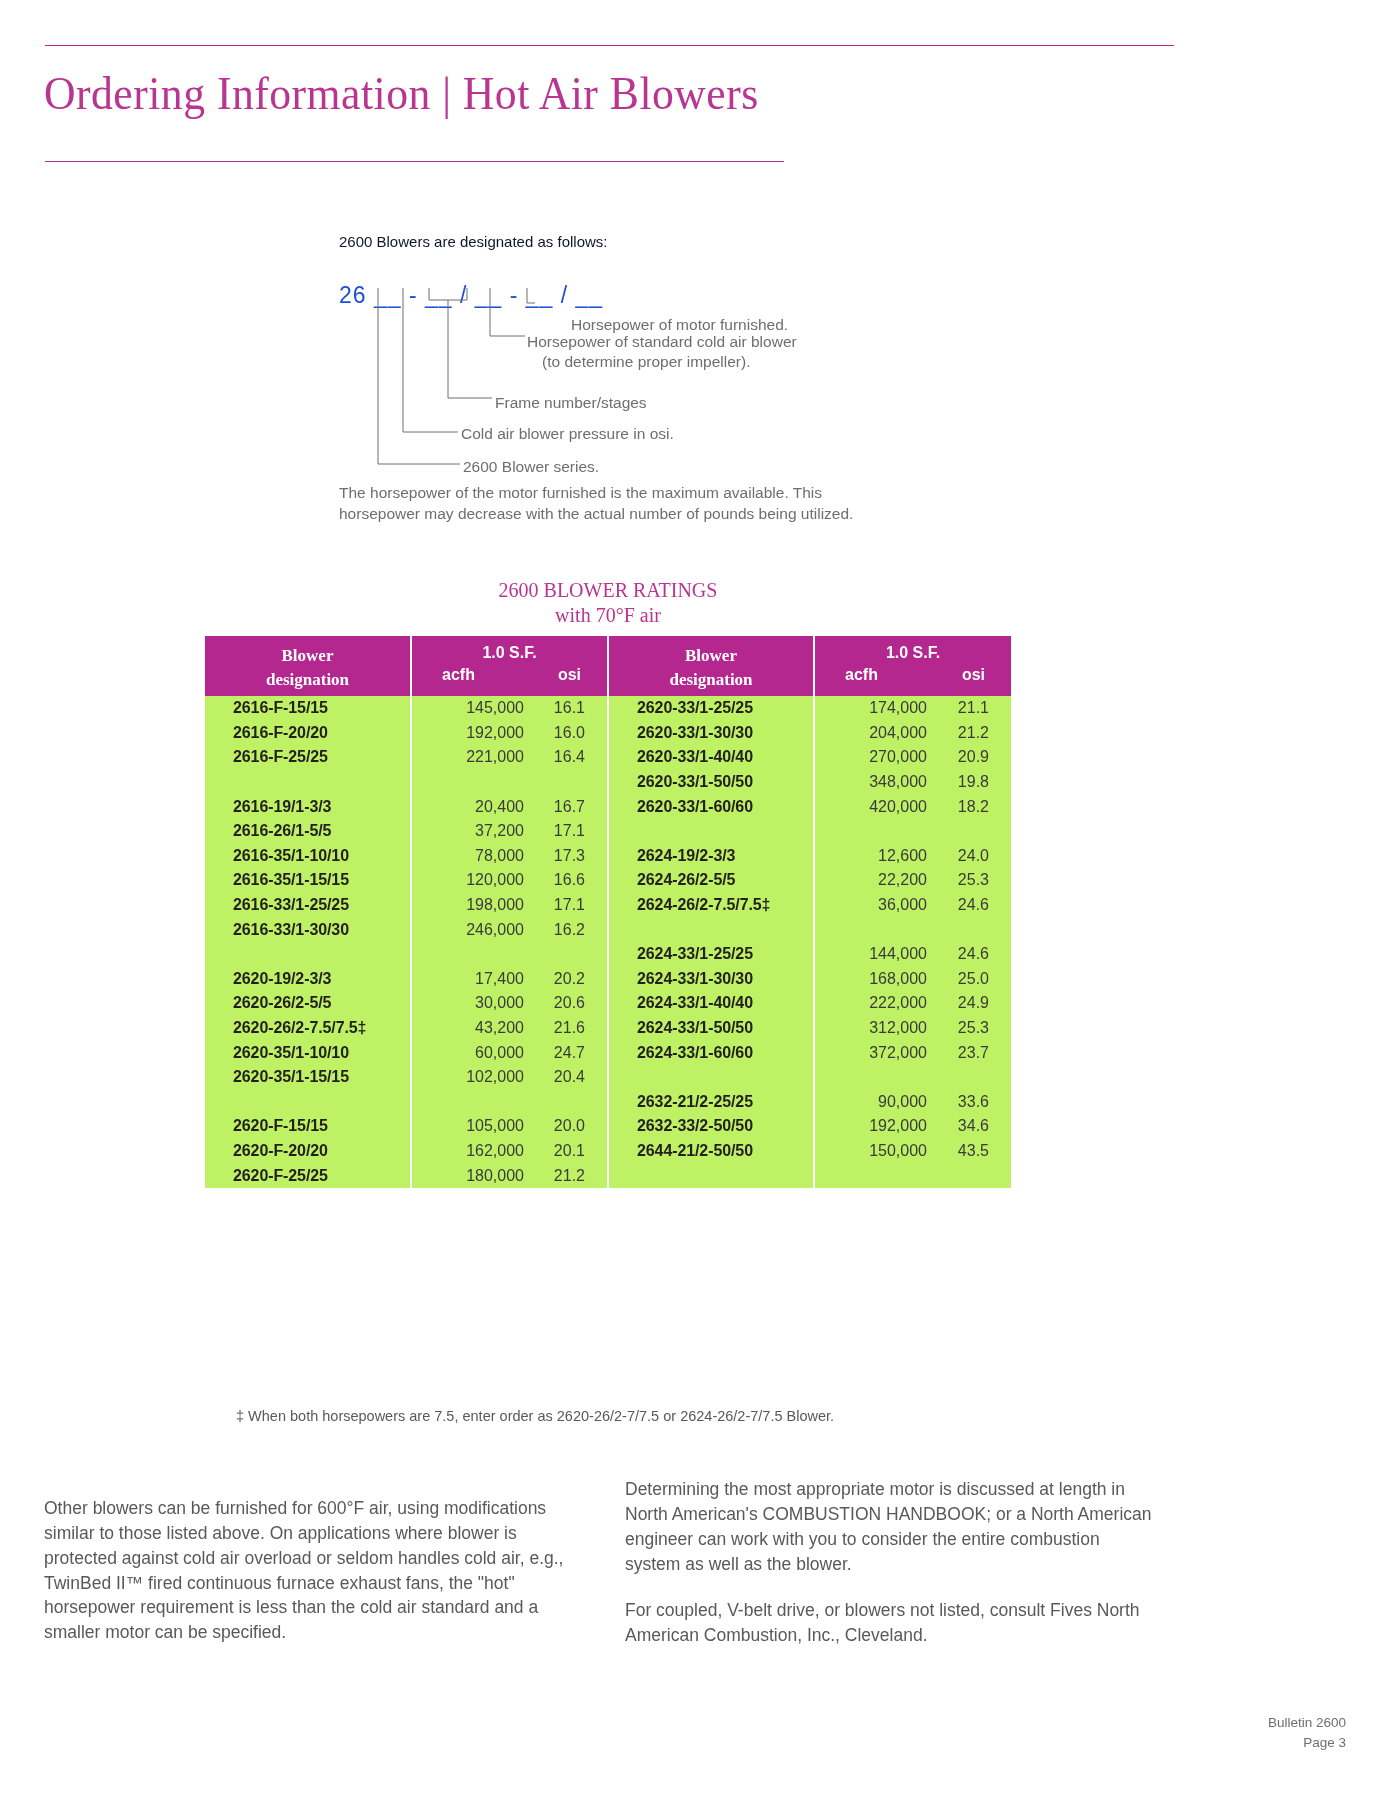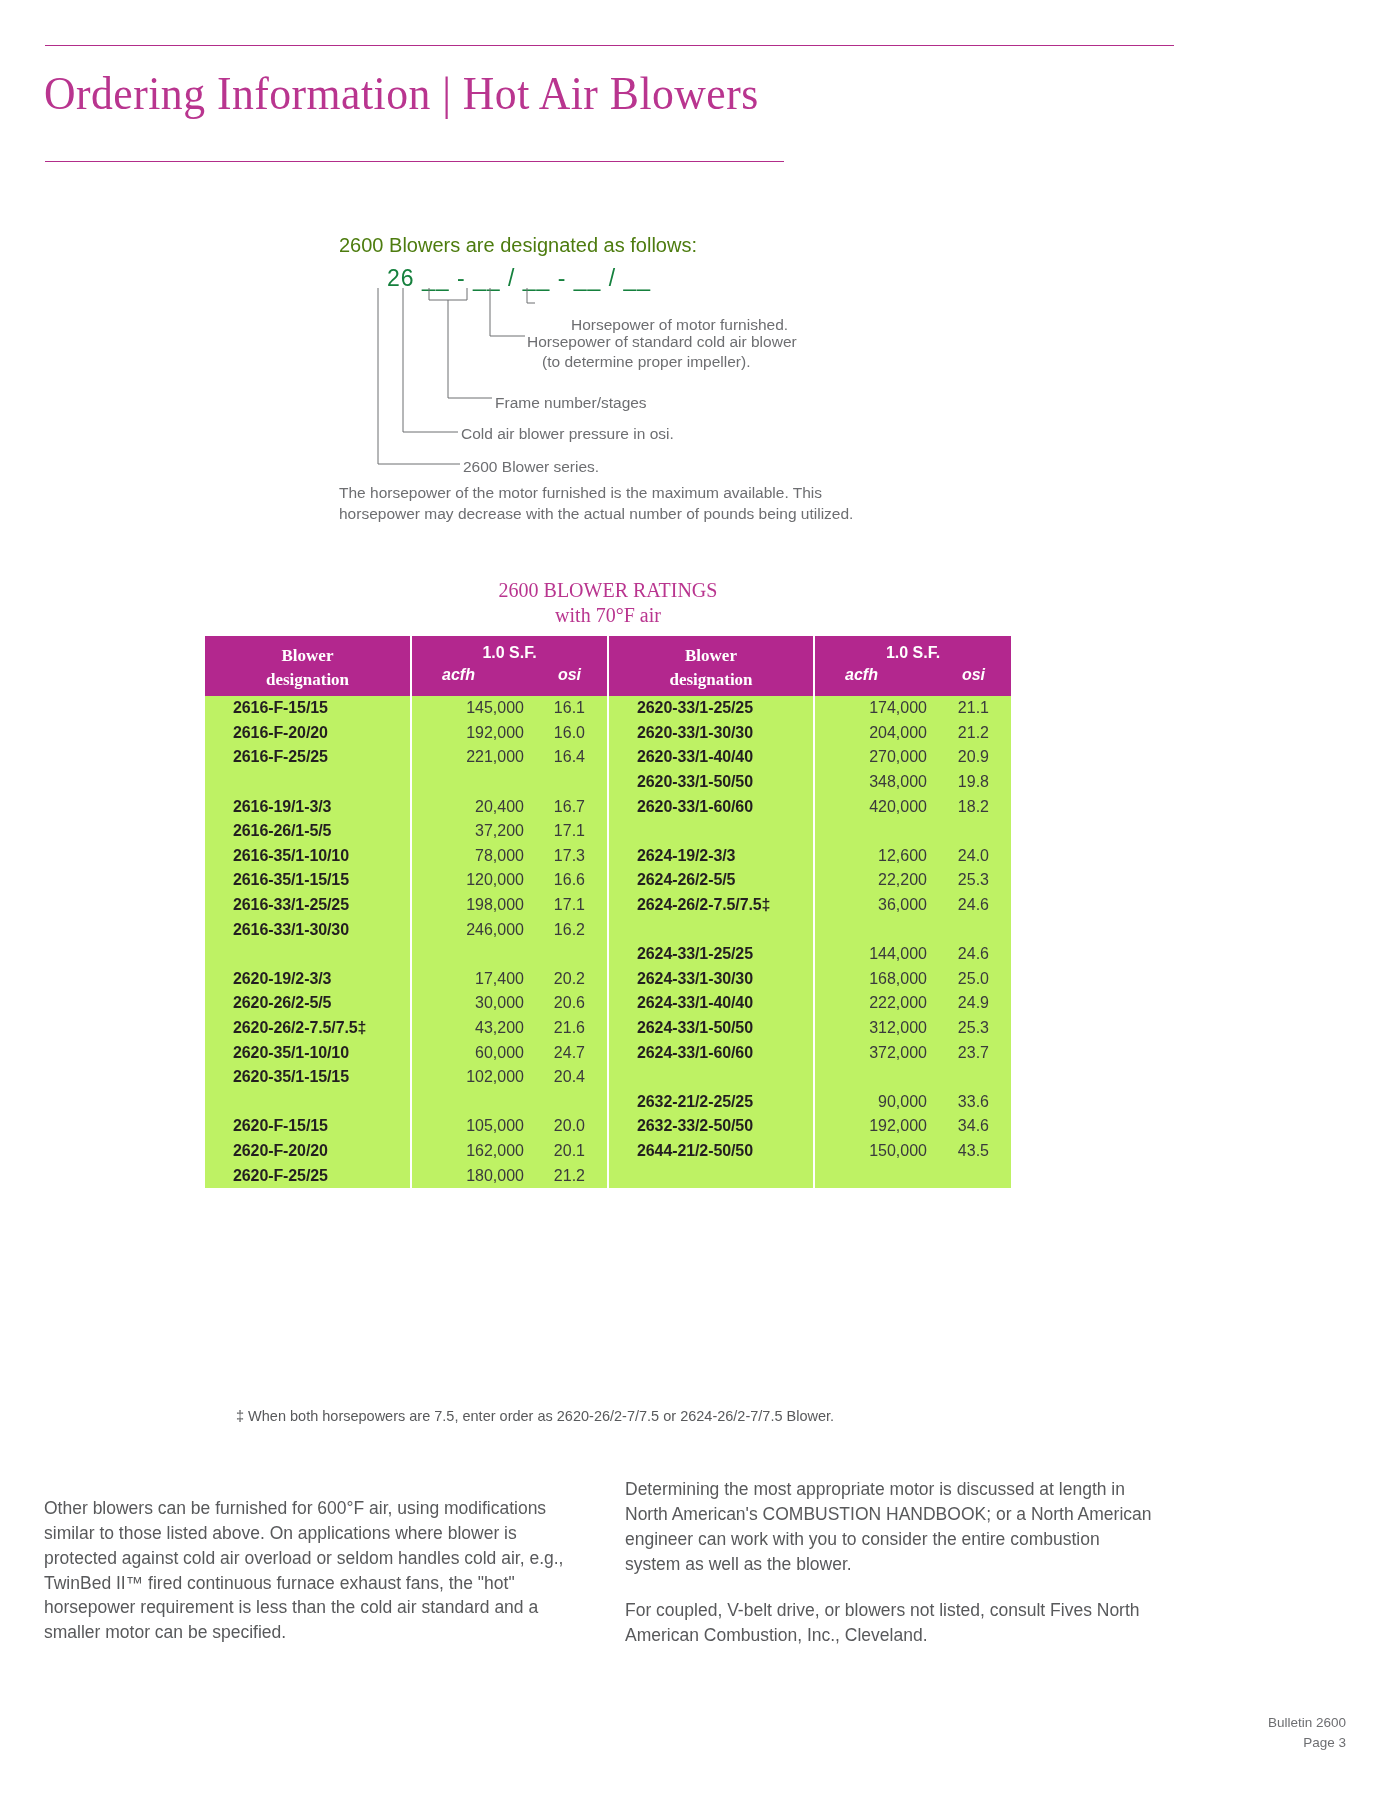--- a/index.html
+++ b/index.html
@@ -48,32 +48,31 @@
   }
 
   
   .diagram {
     position: absolute;
     left: 339px; top: 232px;
     width: 620px;
     color: #6d6e71;
   }
   .diag-lead {
-    font-size: 20px;
+    font-size: 15px;
     line-height: 1.3;
-    color: #4d7c0f;
+    color: #0f172a;
   }
   .diag-code {
     position: absolute;
-    left: 0px; top: 33px;
+    left: 0px; top: 50px;
     font-size: 23px;
     letter-spacing: 1px;
-    color: #15803d;
+    color: #1d4ed8;
     white-space: nowrap;
-    margin-left: 48px;
   }
   .diag-svgwrap {
     position: absolute;
     left: 0px; top: 28px;
   }
   .diag-label {
     position: absolute;
     font-size: 15.5px;
     line-height: 1.28;
     color: #6d6e71;
@@ -140,21 +139,20 @@
     font-size: 16px;
     font-weight: bold;
     padding-top: 8px;
   }
   .hdr-sf-sub {
     display: flex;
     justify-content: space-between;
     font-size: 16px;
     font-weight: bold;
     padding: 4px 26px 0 30px;
-    font-style: italic;
   }
 
   .body-cell {
     background: #bef264;
     border-right: 2px solid #ffffff;
     padding: 14px 0 26px 0;
   }
   .body-cell:last-child { border-right: none; }
 
   .col-desig { width: 206px; }

